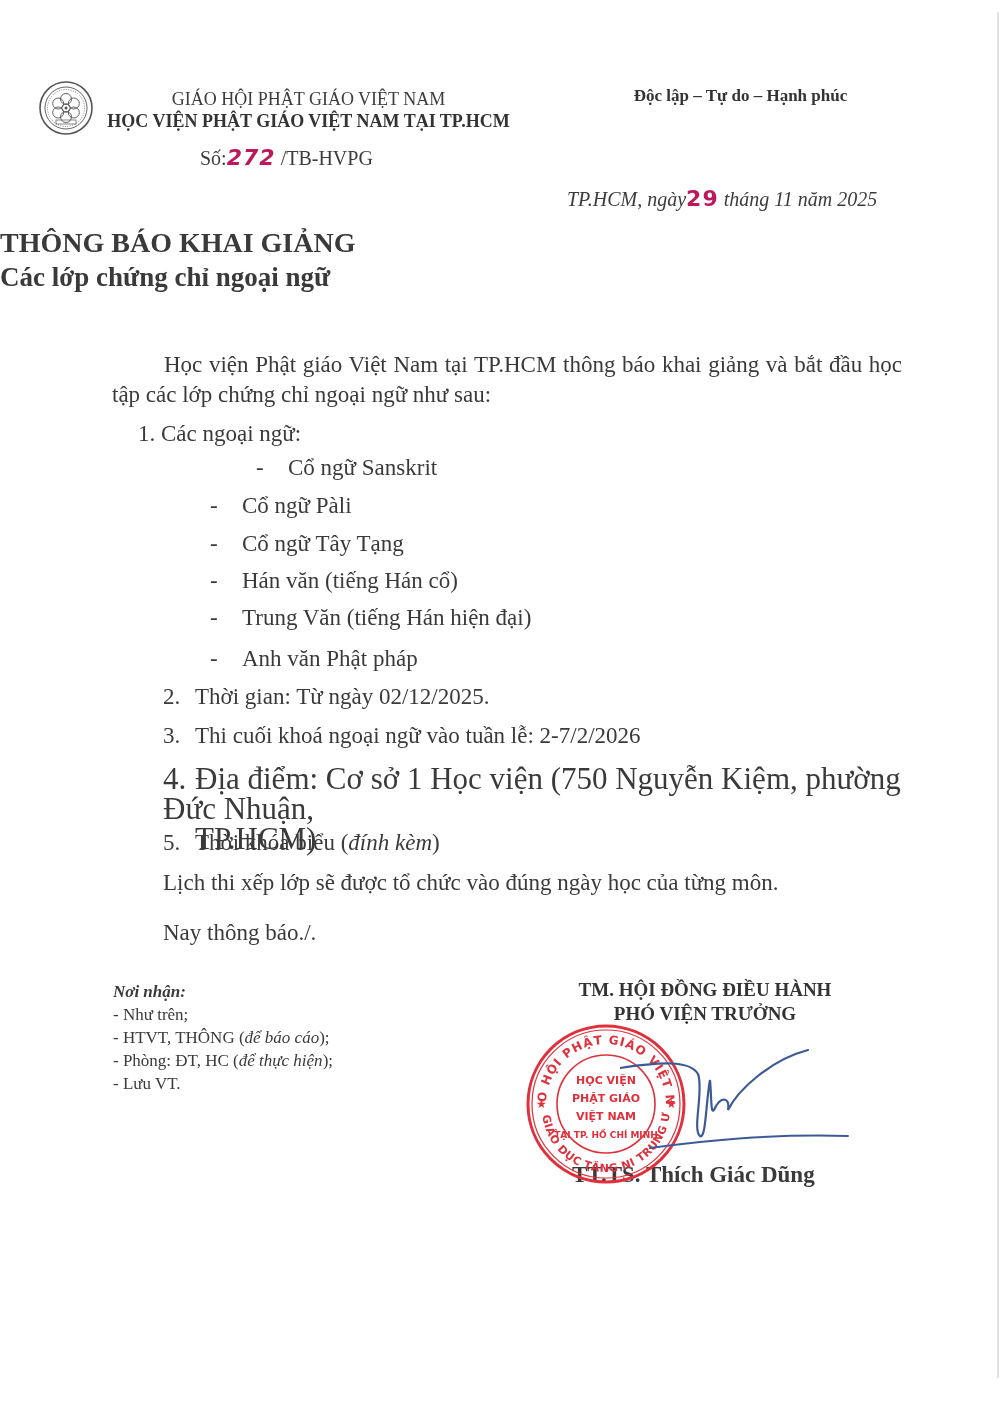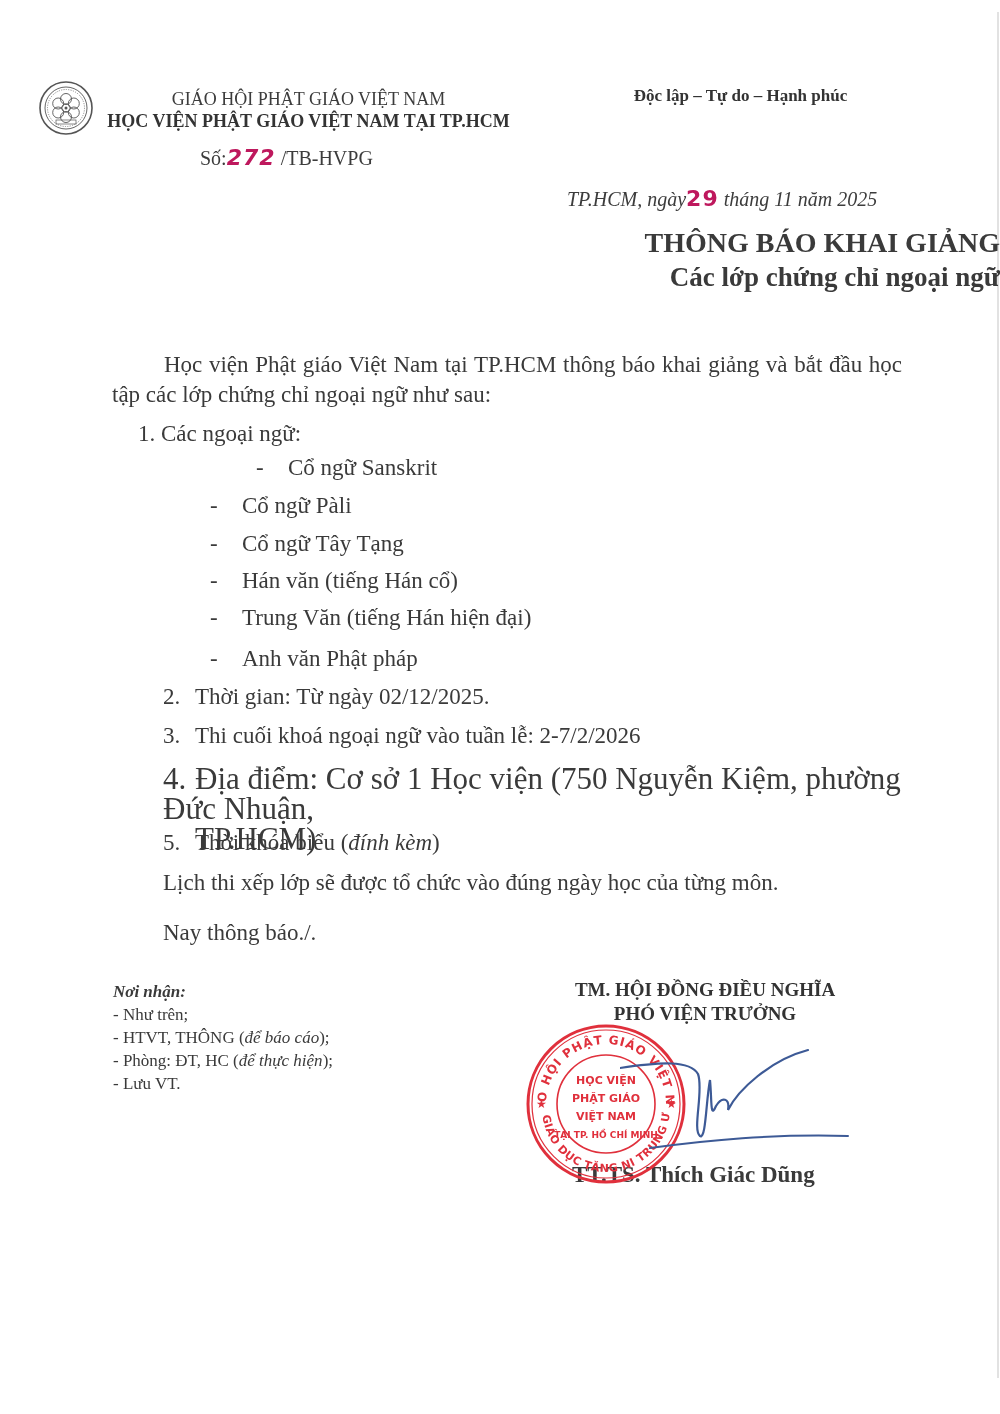--- a/index.html
+++ b/index.html
@@ -96,21 +96,21 @@
       color: #3c3c3c;
       margin-top: 36px;
     }
 
     
     .title-block {
       position: absolute;
       left: 0;
       top: 226px;
       width: 1000px;
-      text-align: right;
+      text-align: left;
     }
     .title-block .t1 {
       font-size: 28px;
       line-height: 34px;
       font-weight: bold;
       color: #3a3a3a;
     }
     .title-block .t2 {
       font-size: 27px;
       line-height: 34px;
@@ -311,21 +311,21 @@
 
 <div class="recipients">
   <div class="hd">Nơi nhận:</div>
   <div>- Như trên;</div>
   <div><span>- HTVT, THÔNG (</span><i>để báo cáo</i><span>);</span></div>
   <div><span>- Phòng: ĐT, HC (</span><i>để thực hiện</i><span>);</span></div>
   <div>-  Lưu VT.</div>
 </div>
 
 <div class="sig">
-  <div class="r1">TM. HỘI ĐỒNG ĐIỀU NGHĨA</div>
+  <div class="r1">TM. HỘI ĐỒNG ĐIỀU HÀNH</div>
   <div class="r2">PHÓ VIỆN TRƯỞNG</div>
 </div>
 
 <div class="sig-name">TT.TS. Thích Giác Dũng</div>
 
 <svg class="stamp" viewBox="0 0 164 164">
   <defs>
     <path id="arcTop" d="M 22 82 A 60 60 0 0 1 142 82"></path>
     <path id="arcBot" d="M 18 86 A 64 64 0 0 0 146 86"></path>
   </defs>

